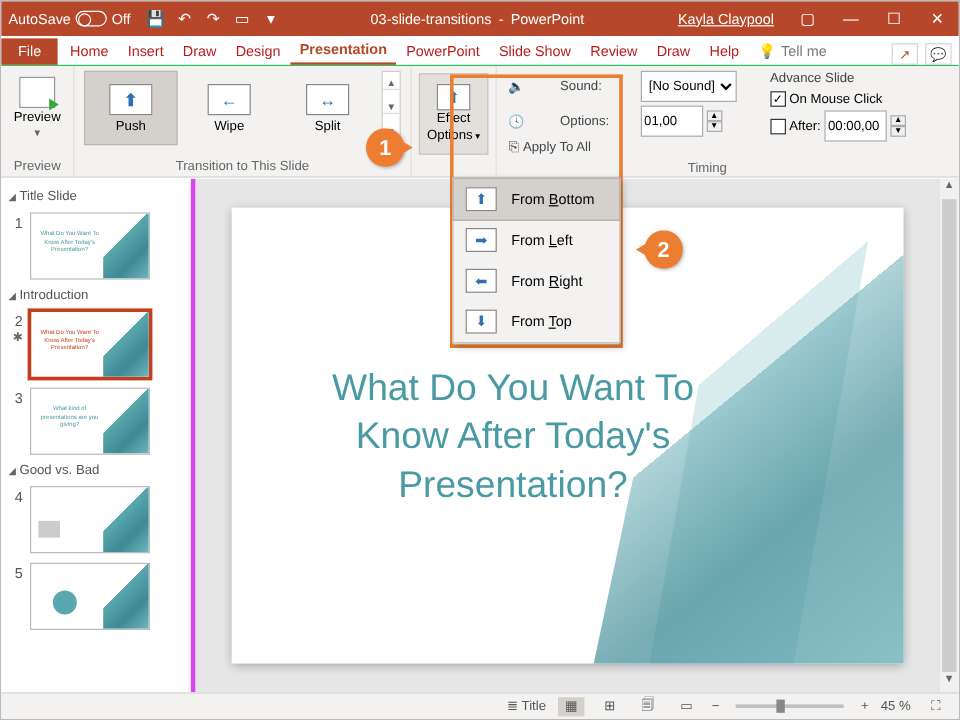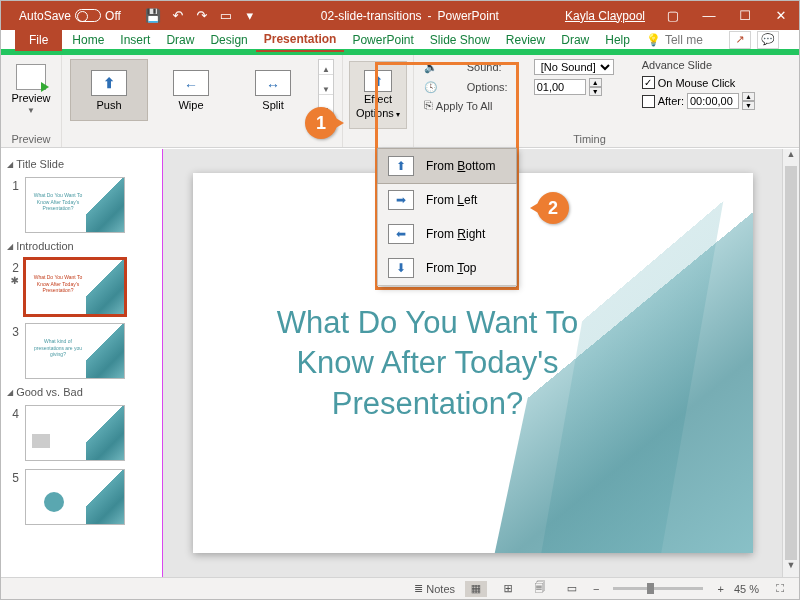--- a/index.html
+++ b/index.html
@@ -1,32 +1,32 @@
 <!DOCTYPE html>
 <html><head>
 <meta charset="utf-8">
 <style>
 * { box-sizing: border-box; margin: 0; padding: 0; font-family: "Segoe UI", Arial, sans-serif; }
 body { width: 800px; height: 600px; overflow: hidden; background: #fff; border: 1px solid #bbb; position: relative; }
 
 
 .titlebar { height: 29px; background: #b7472a; color: #fff; display: flex; align-items: center; font-size: 12px; }
-.titlebar .autosave { display: flex; align-items: center; gap: 4px; padding: 0 18px; }
+.titlebar .autosave { display: flex; align-items: center; gap: 4px; padding: 0 6px; }
 .titlebar .toggle { width: 26px; height: 13px; border: 1px solid #fff; border-radius: 7px; position: relative; }
 .titlebar .toggle::after { content:""; position:absolute; left:1px; top:1px; width:9px; height:9px; border:1px solid #fff; border-radius:50%; }
 .titlebar .qat { display:flex; gap:2px; padding:0 4px; }
 .titlebar .qat span { width:22px; height:22px; display:flex; align-items:center; justify-content:center; font-size:13px; cursor:pointer; }
 .titlebar .doc { flex:1; text-align:center; display:flex; justify-content:center; gap:6px; }
 .titlebar .user { padding:0 10px;text-decoration:underline; }
 .titlebar .winbtns { display:flex; }
 .titlebar .winbtns span { width:36px; height:29px; display:flex; align-items:center; justify-content:center; font-size:13px; cursor:pointer; }
 
 
-.ribbon-tabs { height:25px; background:#fff; border-bottom:6px solid #22c55e; display:flex; align-items:center; font-size:12px; padding:0 14px; }
-.ribbon-tabs .tab { padding:4px 8px; cursor:pointer; color:#15803d; }
+.ribbon-tabs { height:25px; background:#fff; border-bottom:1px solid #22c55e; display:flex; align-items:flex-end; font-size:12px; padding:0 0; }
+.ribbon-tabs .tab { padding:4px 8px; cursor:pointer; color:#b91c1c; }
 .ribbon-tabs .tab.active { color:#b7472a; border-bottom:2px solid #b7472a; font-weight:600; }
 .ribbon-tabs .file { background:#b7472a; color:#fff; padding:4px 14px; margin-right:2px; }
 .ribbon-tabs .spacer { flex:1; }
 .ribbon-tabs .tellme { color:#777; display:flex; align-items:center; gap:4px; }
 .ribbon-tabs .rightbtns { display:flex; gap:6px; padding:0 6px; }
 .ribbon-tabs .rightbtns span { width:22px; height:18px; border:1px solid #d4d4d4; display:flex; align-items:center; justify-content:center; font-size:11px; cursor:pointer; color:#b7472a; }
 
 
 .ribbon { height:93px; background:#f3f2f1; border-bottom:1px solid #d4d4d4; display:flex; font-size:11px; }
 .group { border-right:1px solid #e1dfdd; padding:4px 8px 2px; display:flex; flex-direction:column; justify-content:space-between; }
@@ -42,34 +42,34 @@
 .trans-ic .arrow { color:#2e6fb5; font-size:14px; font-weight:bold; }
 .gallery-more { width:16px; display:flex; flex-direction:column; justify-content:space-around; border:1px solid #ccc; margin-left:2px; background:#fff; }
 .gallery-more span { text-align:center; font-size:8px; color:#666; cursor:pointer; border-bottom:1px solid #ddd; }
 
 .effect-btn { width:58px; height:68px; display:flex; flex-direction:column; align-items:center; justify-content:center; cursor:pointer; gap:1px; border:1px solid #c8c4be; background:#e3e0db; padding:2px; }
 .effect-btn .ic { width:28px; height:22px; border:1px solid #888; background:#fff; display:flex; align-items:center; justify-content:center; color:#2e6fb5; font-size:13px; }
 
 .timing { padding:4px 10px 2px; font-size:11px; display:flex; flex-direction:column; gap:3px; }
 .timing .row { display:flex; align-items:center; gap:3px; }
 .timing .lbl { width:64px; color:#444;margin-left:26px; }
-.timing select, .timing input { font-size:11px; height:16px; border:1px solid #ababab; background:#fff; padding:0 2px; }
+.timing select, .timing input { font-size:11px; height:26px; border:1px solid #ababab; background:#fff; padding:0 2px; }
 .timing select { width:80px; }
 .timing input { width:52px; }
 .spin { display:inline-flex; flex-direction:column; }
 .spin span { width:13px; height:9px; border:1px solid #ababab; background:#f0f0f0; font-size:7px; text-align:center; line-height:7px; cursor:pointer; }
 .timing .applyall { display:flex; align-items:center; gap:3px; cursor:pointer; color:#444; }
 .timing .col { display:flex; flex-direction:column; gap:3px; }
 .timing .cols { display:flex; gap:28px; }
 .adv-title { color:#444; margin-bottom:2px; }
 .chk { width:13px; height:13px; border:1px solid #333; display:inline-flex; align-items:center; justify-content:center; font-size:10px; background:#fff; }
 
 
 .main { position:absolute; top:148px; bottom:22px; left:0; right:0; display:flex; }
-.thumbpane { width:162px; background:#fff; border-right:1px solid #d946ef; overflow:hidden; padding:6px 4px; font-size:11px; }
+.thumbpane { width:162px; background:#fff; border-right:4px solid #d946ef; overflow:hidden; padding:6px 4px; font-size:11px; }
 .section-head { display:flex; align-items:center; gap:3px; color:#555; padding:3px 2px; cursor:pointer; }
 .section-head::before { content:"◢"; font-size:8px; color:#666; }
 .thumb-row { display:flex; align-items:flex-start; gap:6px; padding:4px 2px; }
 .thumb-num { width:12px; text-align:right; color:#555; font-size:12px; padding-top:2px; }
 .thumb-star { font-size:10px; color:#666; }
 .thumb { width:100px; height:56px; border:1px solid #bbb; background:#fff; cursor:pointer; position:relative; overflow:hidden; }
 .thumb.sel { outline:3px solid #c43e1c; outline-offset:-1px; }
 .thumb-deco { position:absolute; right:0; top:0; width:38px; height:100%; background:linear-gradient(135deg, transparent 40%, #5aa7b0 40%, #3d8a94 70%, #6fb5bd); }
 .thumb-text { position:absolute; left:6px; top:14px; right:40px; font-size:5px; color:#4a9aa3; line-height:1.3; text-align:center; }
 
@@ -118,21 +118,21 @@
     <span>Off</span>
   </div>
   <div class="qat">
     <span>💾</span>
     <span>↶</span>
     <span>↷</span>
     <span>▭</span>
     <span>▾</span>
   </div>
   <div class="doc">
-    <span>02-slide-transitions</span>
+    <span>03-slide-transitions</span>
     <span>-</span>
     <span>PowerPoint</span>
   </div>
   <div class="user">Kayla Claypool</div>
   <div class="winbtns">
     <span>▢</span>
     <span>—</span>
     <span>☐</span>
     <span class="close">✕</span>
   </div>
@@ -190,20 +190,21 @@
             <span class="arrow">↔</span>
           </div>
         <span>Split</span>
       </div>
       <div class="gallery-more">
         <span>▲</span>
         <span>▼</span>
         <span>▾</span>
       </div>
     </div>
+    <div class="group-label">Transition to This Slide</div>
   </div>
 
   <div class="group" style="padding:6px 6px 2px">
     <div class="effect-btn">
       <div class="ic">⬆</div>
       <span style="text-align:center;line-height:1.2"><span>Effect Options</span><span style="font-size:8px"> ▾</span></span>
     </div>
   </div>
 
   <div class="group timing" style="border-right:none">
@@ -337,21 +338,21 @@
   </div>
 </div>
 
 <div class="badge b1">1</div>
 <div class="badge b2">2</div>
 
 <div class="status">
   <div class="spacer"></div>
   <div class="notes">
       <span>≣</span>
-      <span>Notes</span>
+      <span>Title</span>
     </div>
   <div class="vbtn active">▦</div>
   <div class="vbtn">⊞</div>
   <div class="vbtn">🗐</div>
   <div class="vbtn">▭</div>
   <div>−</div>
   <div class="zoom-slider">
       <div class="knob"></div>
     </div>
   <div>+</div>

